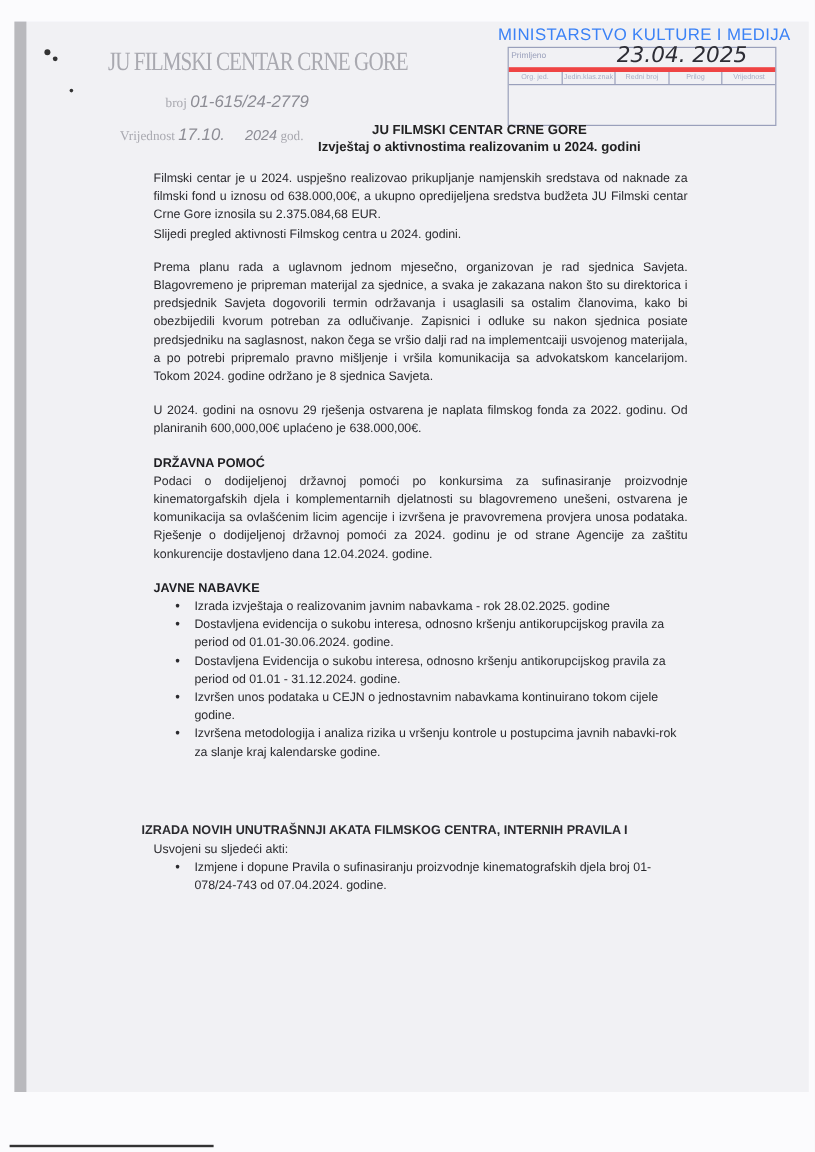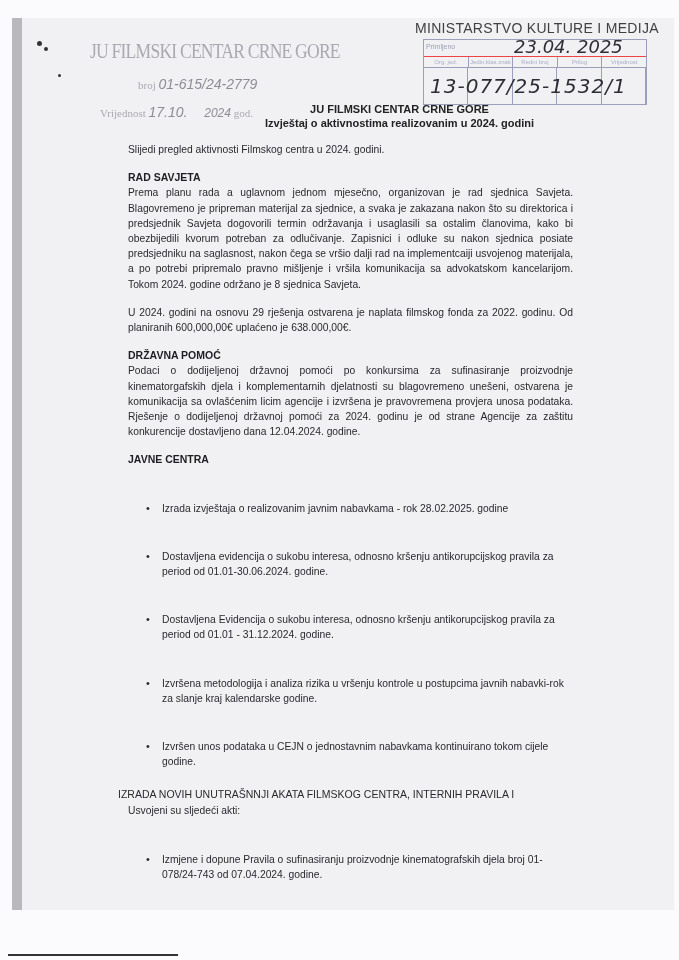--- a/index.html
+++ b/index.html
@@ -28,43 +28,43 @@
     font-family: "Liberation Serif", serif;
   }
   .org-stamp .name { font-size: 22px; letter-spacing: -1px; transform: scaleX(0.8); transform-origin: left; white-space: nowrap; }
   .org-stamp .num { position: absolute; left: 48px; top: 38px; white-space: nowrap; font-size: 11px; }
   .org-stamp .num .hw { font-family: Liberation Sans, sans-serif; font-style: italic; color: #8d8d95; font-size: 14px; }
   .org-stamp .date { position: absolute; left: 10px; top: 66px; white-space: nowrap; font-size: 11px; }
   .org-stamp .date .hw { font-family: Liberation Sans, sans-serif; font-style: italic; color: #8d8d95; font-size: 14px; }
 
   
   .min-stamp { position: absolute; left: 415px; top: 20px; width: 234px; color: #7d85a8; }
-  .min-stamp .title { font-size: 14px; letter-spacing: 0.3px; white-space: nowrap; color: #404040; }
+  .min-stamp .title { font-size: 14px; letter-spacing: 0.3px; white-space: nowrap; color: #3b82f6; }
   .min-stamp .grid { position: absolute; left: 8px; top: 19px; width: 222px; height: 64px; border: 1px solid #9aa0bb; }
-  .min-stamp .row1 { height: 16px; border-bottom: 1px solid #ef4444; position: relative; }
+  .min-stamp .row1 { height: 16px; border-bottom: 4px solid #ef4444; position: relative; }
   .min-stamp .row1 .lbl { position: absolute; left: 2px; top: 3px; font-size: 7px; color: #9aa0bb; }
   .min-stamp .row1 .hw { position: absolute; left: 90px; top: -4px; font-family: "DejaVu Sans", sans-serif; font-style: italic; color: #2d2d35; font-size: 18px; white-space: nowrap; }
   .min-stamp .row2 { height: 10px; border-bottom: 1px solid #9aa0bb; display: flex; }
   .min-stamp .row2 span, .min-stamp .row3 span { flex: 1; border-right: 1px solid #9aa0bb; font-size: 6px; color: #a8aec6; text-align: center; line-height: 10px; overflow: hidden; white-space: nowrap; }
   .min-stamp .row2 span:last-child, .min-stamp .row3 span:last-child { border-right: none; }
   .min-stamp .row3 { height: 37px; display: flex; position: relative; }
   .min-stamp .row3 .hw { position: absolute; left: 6px; top: 6px; font-family: "DejaVu Sans", sans-serif; font-style: italic; color: #2d2d35; font-size: 20px; white-space: nowrap; letter-spacing: 1px; }
 
   .doc-title { position: absolute; left: 0; width: 679px; text-align: center; font-weight: bold; color: #222; font-size: 11px; }
   .t1 { top: 103px; left: 60px; }
   .t2 { top: 117px; left: 60px; }
 
   .body { position: absolute; left: 128px; top: 142px; width: 445px; color: #2a2a2e; font-size: 10.3px; line-height: 15.2px; }
   .body p { margin: 0; text-align: justify; }
   .body h2 { font-size: 10.5px; margin: 0; font-weight: bold; color: #1e1e22; }
   .body .gap { height: 13px; }
   .body ul { margin: 0; padding-left: 26px; list-style: none; }
-  .body li { position: relative; padding-left: 8px; margin-top: 33px; }
+  .body li { position: relative; padding-left: 8px; }
   .body li::before { content: "\2022"; position: absolute; left: -8px; top: 0; font-size: 11px; }
-  .body .h-big { font-size: 10.5px; font-weight: normal; line-height: 18px; margin-left: -10px; }
+  .body .h-big { font-size: 10.5px; font-weight: bold; line-height: 18px; margin-left: -10px; margin-top: 32px; }
 </style>
 </head>
 <body>
 
 <div class="paper"></div>
 <div class="left-band"></div>
 <div class="corner-dot" style="left:37px;top:41px;width:5px;height:5px;"></div>
 <div class="corner-dot" style="left:44px;top:47px;width:4px;height:4px;"></div>
 <div class="corner-dot" style="left:58px;top:74px;width:3px;height:3px;"></div>
 
@@ -89,56 +89,48 @@
       <span class="lbl">Primljeno</span>
       <span class="hw">23.04. 2025</span>
     </div>
     <div class="row2">
       <span>Org. jed.</span>
       <span>Jedin.klas.znak</span>
       <span>Redni broj</span>
       <span>Prilog</span>
       <span>Vrijednost</span>
     </div>
-    <div class="row3">
-      <span></span>
-        <span></span>
-        <span></span>
-        <span></span>
-        <span></span>
-      <div class="hw">13-077/25-1532/1</div>
-    </div>
   </div>
 </div>
 
 <div class="doc-title t1">JU FILMSKI CENTAR CRNE GORE</div>
 <div class="doc-title t2">Izvještaj o aktivnostima realizovanim u 2024. godini</div>
 
 <div class="body">
+  <p>Filmski centar je u 2024. uspješno realizovao prikupljanje namjenskih sredstava od naknade za filmski fond u iznosu od 638.000,00€, a ukupno opredijeljena sredstva budžeta JU Filmski centar Crne Gore iznosila su 2.375.084,68 EUR.</p>
   <p>Slijedi pregled aktivnosti Filmskog centra u 2024. godini.</p>
   <div class="gap"></div>
 
-  <h2>RAD SAVJETA</h2>
   <p>Prema planu rada a uglavnom jednom mjesečno, organizovan je rad sjednica Savjeta. Blagovremeno je pripreman materijal za sjednice, a svaka je zakazana nakon što su direktorica i predsjednik Savjeta dogovorili termin održavanja i usaglasili sa ostalim članovima, kako bi obezbijedili kvorum potreban za odlučivanje. Zapisnici i odluke su nakon sjednica posiate predsjedniku na saglasnost, nakon čega se vršio dalji rad na implementcaiji usvojenog materijala, a po potrebi pripremalo pravno mišljenje i vršila komunikacija sa advokatskom kancelarijom.  Tokom 2024. godine održano je 8 sjednica Savjeta.</p>
   <div class="gap"></div>
 
   <p>U 2024. godini na osnovu 29 rješenja ostvarena je naplata filmskog fonda za 2022. godinu. Od planiranih 600,000,00€  uplaćeno je 638.000,00€.</p>
   <div class="gap"></div>
 
   <h2>DRŽAVNA POMOĆ</h2>
   <p>Podaci o dodijeljenoj državnoj pomoći po konkursima za sufinasiranje proizvodnje kinematorgafskih djela i komplementarnih djelatnosti su blagovremeno unešeni, ostvarena je komunikacija sa ovlašćenim licim agencije i izvršena je pravovremena provjera unosa podataka. Rješenje o dodijeljenoj državnoj pomoći za 2024. godinu je od strane Agencije za zaštitu konkurencije dostavljeno dana 12.04.2024. godine.</p>
   <div class="gap"></div>
 
-  <h2>JAVNE CENTRA</h2>
+  <h2>JAVNE NABAVKE</h2>
   <ul>
     <li>Izrada izvještaja o realizovanim javnim nabavkama - rok 28.02.2025. godine</li>
     <li>Dostavljena evidencija o sukobu interesa, odnosno kršenju antikorupcijskog pravila za period od 01.01-30.06.2024. godine.</li>
     <li>Dostavljena Evidencija o sukobu interesa, odnosno kršenju antikorupcijskog pravila za period od 01.01 - 31.12.2024. godine.</li>
+    <li>Izvršen unos podataka u CEJN o jednostavnim nabavkama kontinuirano tokom cijele godine.</li>
     <li>Izvršena metodologija  i analiza rizika u vršenju kontrole u postupcima javnih nabavki-rok za slanje kraj kalendarske godine.</li>
-    <li>Izvršen unos podataka u CEJN o jednostavnim nabavkama kontinuirano tokom cijele godine.</li>
   </ul>
   <div class="gap" style="height:16px;"></div>
 
   <div class="h-big">IZRADA NOVIH UNUTRAŠNNJI AKATA FILMSKOG CENTRA, INTERNIH PRAVILA I</div>
   <p>Usvojeni su sljedeći akti:</p>
   <ul>
     <li>Izmjene i dopune Pravila o sufinasiranju proizvodnje kinematografskih djela broj 01-078/24-743 od 07.04.2024. godine.</li>
   </ul>
 </div>
 

